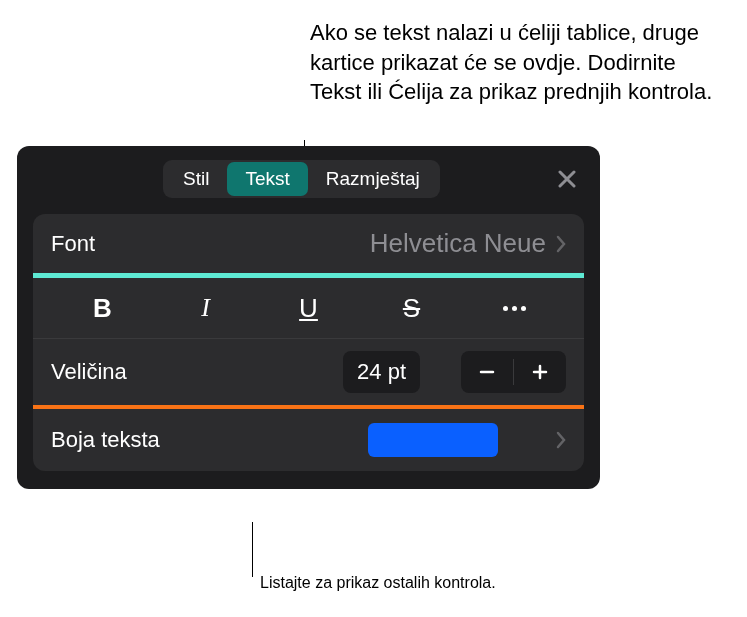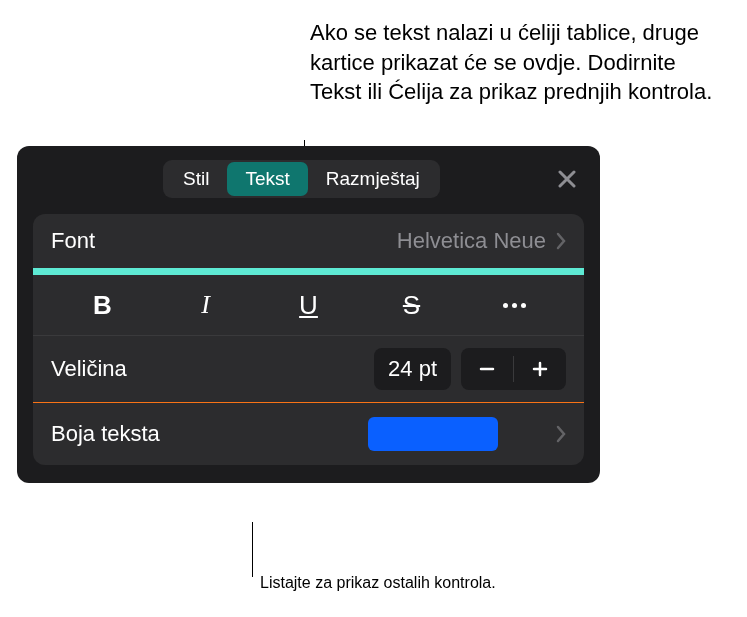--- a/index.html
+++ b/index.html
@@ -89,33 +89,33 @@
     }
     .content {
       background: #2c2c2e;
       border-radius: 12px;
       overflow: hidden;
     }
     .row {
       display: flex;
       align-items: center;
       padding: 14px 18px;
-      border-bottom: 7px solid #5eead4;
+      border-bottom: 5px solid #5eead4;
     }
     .row:last-child {
       border-bottom: none;
     }
     .row-label {
       color: #fff;
       font-size: 22px;
       flex: 0 0 auto;
     }
     .row-value {
       color: #8e8e93;
-      font-size: 22px;
+      font-size: 26px;
       margin-left: auto;
       margin-right: 10px;
     }
     .chevron {
       color: #636366;
       display: flex;
       align-items: center;
     }
     .style-row {
       display: flex;
@@ -146,21 +146,22 @@
     .more-dots span {
       width: 5px;
       height: 5px;
       border-radius: 50%;
       background: #fff;
     }
     .size-row {
       display: flex;
       align-items: center;
       padding: 12px 18px;
-      border-bottom: 1px solid #f97316;
+      border-bottom: 4px solid #f97316;
+      gap: 31px;
     }
     .size-value {
       background: #1c1c1e;
       border-radius: 8px;
       padding: 8px 14px;
       color: #fff;
       font-size: 22px;
       margin-left: auto;
       margin-right: 10px;
     }

